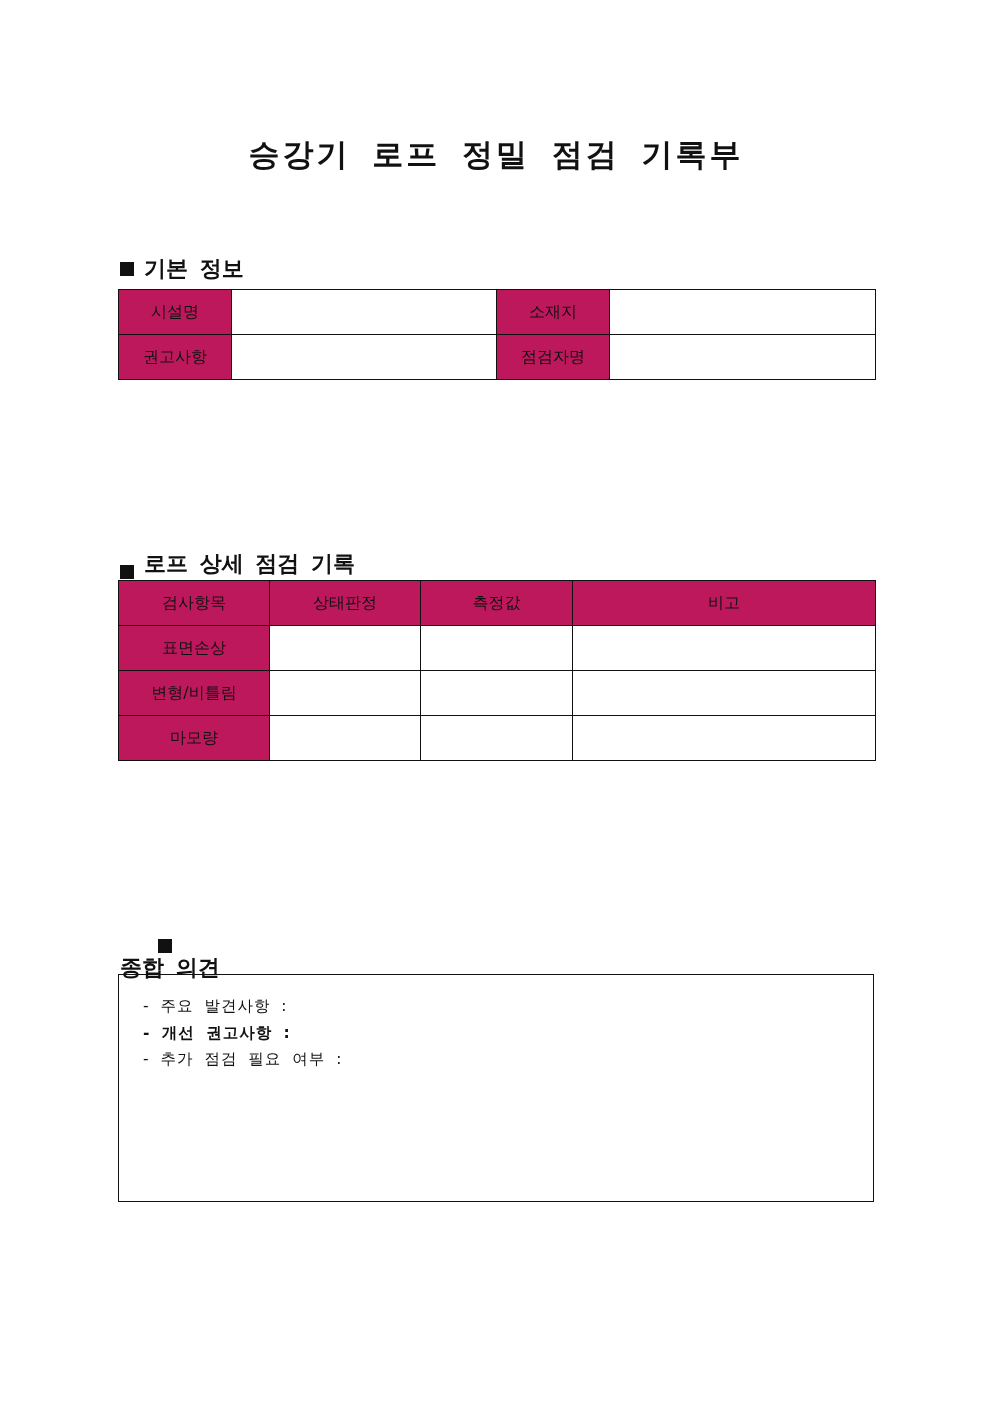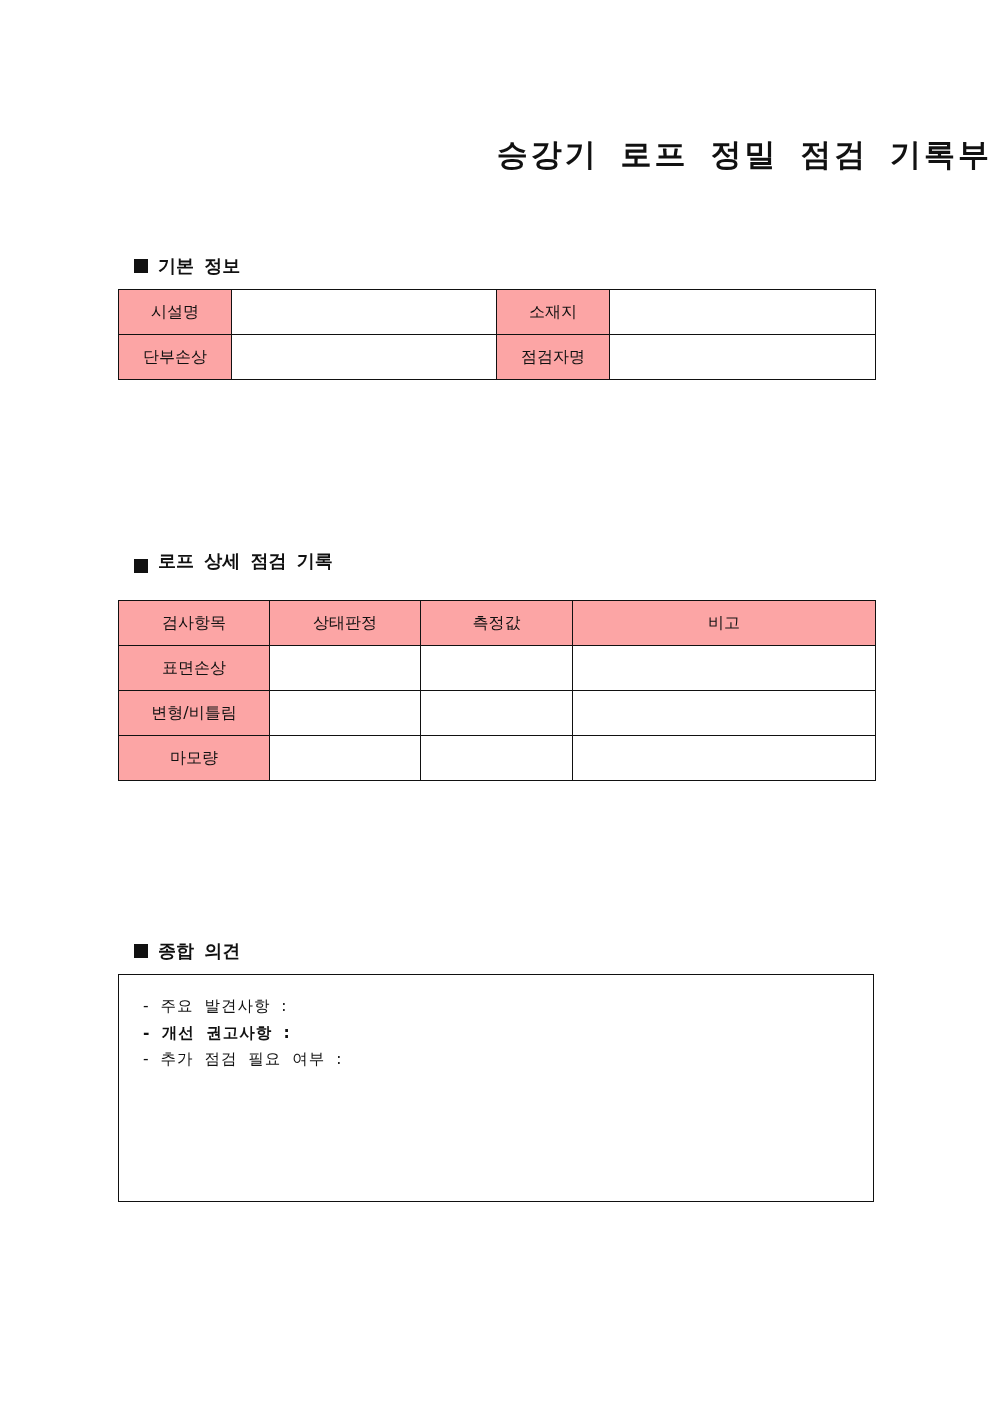--- a/index.html
+++ b/index.html
@@ -1,22 +1,22 @@
 <!DOCTYPE html>
 <html><head>
 <meta charset="utf-8">
 <style>
   html, body { margin:0; padding:0; background:#ffffff; }
   body { width:992px; height:1403px; position:relative; font-family:"DejaVu Sans", sans-serif; color:#111; }
-  .title { position:absolute; top:134px; left:0; width:992px; text-align:right; font-size:31px; font-weight:bold; letter-spacing:3px; word-spacing:8px; }
-  .section-h { position:absolute; left:134px; font-size:18px; font-weight:bold; display:flex; align-items:center; word-spacing:4px; }
+  .title { position:absolute; top:134px; left:0; width:992px; text-align:center; font-size:31px; font-weight:bold; letter-spacing:3px; word-spacing:8px; }
+  .section-h { position:absolute; left:120px; font-size:22px; font-weight:bold; display:flex; align-items:center; word-spacing:4px; }
   .section-h .sq { display:inline-block; width:14px; height:14px; background:#111; margin-right:10px; }
   table { position:absolute; left:118px; width:757px; border-collapse:collapse; table-layout:fixed; }
   td { border:1.5px solid #111; height:44px; text-align:center; font-size:16px; padding:0; }
-  td.lbl { background:#fca5a5; }
+  td.lbl { background:#be185d; }
   .opinion { position:absolute; left:118px; top:974px; width:754px; height:226px; border:1.5px solid #111; }
   .opinion .line { position:absolute; left:24px; font-size:15.5px; word-spacing:5px; letter-spacing:1px; }
 </style>
 </head>
 <body>
 
 <div class="title">승강기 로프 정밀 점검 기록부</div>
 
 <div class="section-h" style="top:254px;">
   <span class="sq"></span>
@@ -31,34 +31,34 @@
       <col style="width:266px">
     </colgroup>
   <tbody>
       <tr>
     <td class="lbl">시설명</td>
     <td></td>
     <td class="lbl">소재지</td>
     <td></td>
   </tr>
   <tr>
-    <td class="lbl">단부손상</td>
+    <td class="lbl">권고사항</td>
     <td></td>
     <td class="lbl">점검자명</td>
     <td></td>
   </tr>
 </tbody>
   </table>
 
 <div class="section-h" style="top:549px;align-items:flex-end;">
   <span class="sq"></span>
   <span>로프 상세 점검 기록</span>
 </div>
 
-<table style="top:600px;">
+<table style="top:580px;">
   <colgroup>
       <col style="width:151px">
       <col style="width:151px">
       <col style="width:152px">
       <col style="width:303px">
     </colgroup>
   <tbody>
       <tr>
     <td class="lbl">검사항목</td>
     <td class="lbl">상태판정</td>
@@ -79,21 +79,21 @@
   </tr>
   <tr>
     <td class="lbl">마모량</td>
     <td></td>
     <td></td>
     <td></td>
   </tr>
 </tbody>
   </table>
 
-<div class="section-h" style="top:939px;">
+<div class="section-h" style="top:939px;flex-direction:column;">
   <span class="sq"></span>
   <span>종합 의견</span>
 </div>
 
 <div class="opinion">
   <div class="line" style="top:21px;text-align:right;">- 주요 발견사항 :</div>
   <div class="line" style="top:48px;font-weight:bold;">- 개선 권고사항 :</div>
   <div class="line" style="top:74px;">- 추가 점검 필요 여부 :</div>
 </div>
 

